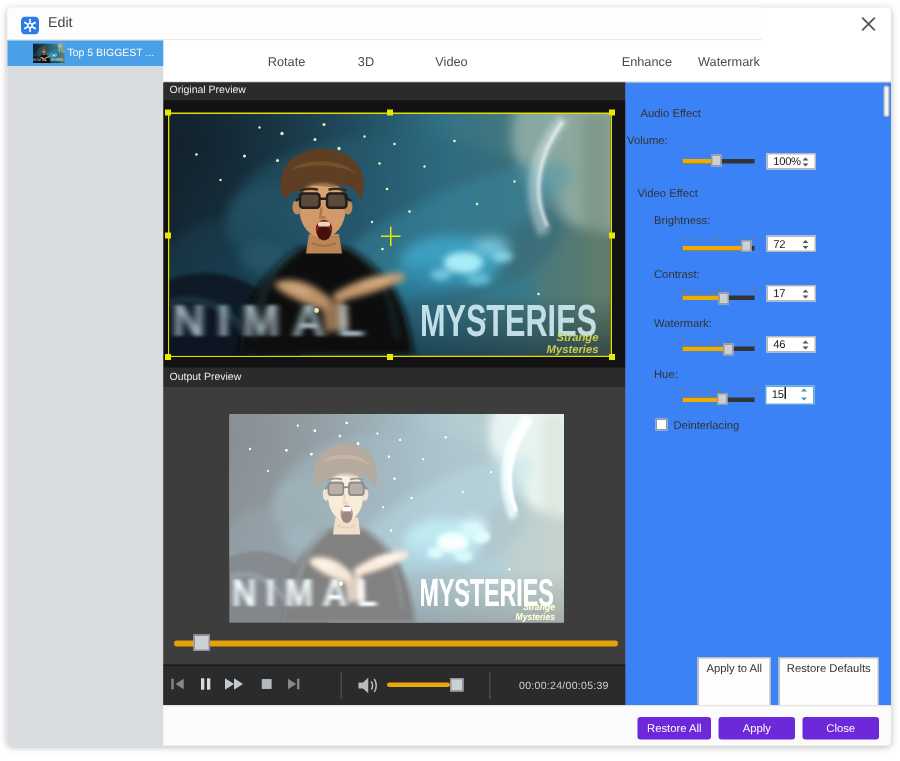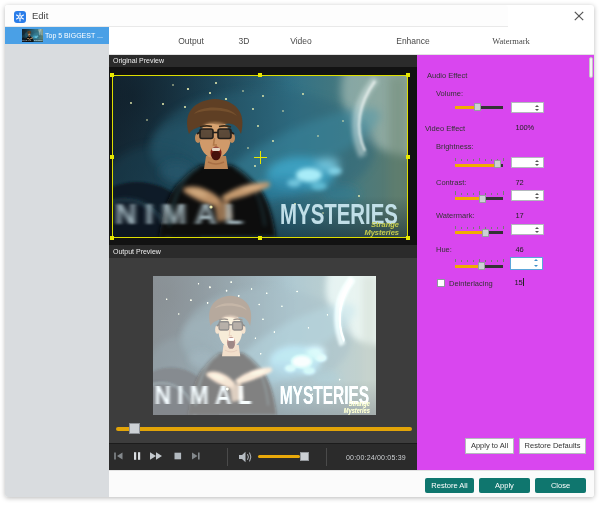--- a/index.html
+++ b/index.html
@@ -30,37 +30,37 @@
 #outframe { left:44px; top:18px; width:223px; height:139px; overflow:hidden; background:#cfd4d6; }
 #outframe .wash { position:absolute; left:0; top:0; width:223px; height:139px; background:rgba(255,255,255,.47); }
 
 #prog { left:7px; top:169px; width:296px; height:4px; background:#e2a408; border-radius:2px; }
 #proghdl { left:20px; top:165px; width:11px; height:11px; background:#cdd1d5; border:1px solid #8e9297; }
 
 #ctrlbar { left:0; top:185px; width:308px; height:27px; background:#2b2b2b; border-top:1px solid #1c1c1c; }
 .vsep { top:4px; width:1px; height:18px; background:#4a4a4a; }
 #time { left:237px; top:0; height:27px; line-height:27px; font-size:7px; color:#cdd0d3; letter-spacing:0.2px; }
 
-#rpanel { left:412px; top:50px; width:177px; height:415px; background:#d946ef; font-size:7.5px; color:#333; }
+#rpanel { left:412px; top:50px; width:177px; height:415px; background:#3b82f6; font-size:7.5px; color:#333; }
 #rpanel .lbl { white-space:nowrap; }
 .track { height:3px; background:#333; }
 .trackfill { position:absolute; left:0; top:0; height:3px; background:#f0ad00; }
 .shdl { width:7px; height:8px; background:#ccd0d4; border:1px solid #989da2; }
 .spin { width:33px; height:11px; border:1px solid #b3b8bd; background:#fff; font-size:7.5px; color:#222; }
-.spin .val { position:absolute; left:3.5px; top:0; height:9px; line-height:9px; letter-spacing:-0.2px;margin-top:20px; }
+.spin .val { position:absolute; left:3.5px; top:0; height:9px; line-height:9px; letter-spacing:-0.2px; }
 .spin .btns { position:absolute; right:1px; top:0; width:10px; height:100%; }
 .arrow-up { position:absolute; left:2.5px; top:1.5px; width:0; height:0; border-left:2.5px solid transparent; border-right:2.5px solid transparent; border-bottom:2.5px solid #555; }
 .arrow-dn { position:absolute; left:2.5px; bottom:1.5px; width:0; height:0; border-left:2.5px solid transparent; border-right:2.5px solid transparent; border-top:2.5px solid #555; }
 .ticks { height:4px; }
 .ticks i { position:absolute; top:1.5px; width:1px; height:2px; background:#777; }
 .ticks i.tall { top:0; height:3.5px; }
-.wbtn { height:16px; border:1px solid #b5babe; background:#fdfdfd; font-size:7.5px; color:#333; text-align:center; line-height:13px; }
+.wbtn { height:33px; border:1px solid #b5babe; background:#fdfdfd; font-size:7.5px; color:#333; text-align:center; line-height:13px; }
 
 #footer { left:104px; top:465px; width:485px; height:27px; background:#fbfbfb; border-top:1px solid #e3e3e3; border-radius:0 0 3px 0; }
-.bbtn { top:7px; height:15px; background:#0f766e; color:#fff; font-size:7.5px; text-align:center; line-height:15px; border-radius:2px; }
+.bbtn { top:7px; height:15px; background:#6d28d9; color:#fff; font-size:7.5px; text-align:center; line-height:15px; border-radius:2px; }
 </style>
 </head>
 <body>
 <div id="dlg">
   <div class="abs" id="titlebar">
     <svg class="abs" style="left:9px;top:5.5px" width="12" height="12" viewBox="0 0 12 12">
       <rect x="0" y="0" width="12" height="12" rx="3" fill="#2a7de9"></rect>
       <g stroke="#fff" stroke-width="1.1" stroke-linecap="round">
         <line x1="6" y1="2" x2="6" y2="10"></line>
         <line x1="2.5" y1="4" x2="9.5" y2="8"></line>
@@ -80,25 +80,25 @@
   <div class="abs" id="sidebar">
     <div class="abs" id="selrow">
       <svg class="abs" style="left:17px;top:2px" width="21" height="13" viewBox="0 0 294 161" preserveAspectRatio="none">
           <use href="#scene"></use>
         </svg>
       <div class="abs" id="seltxt">Top 5 BIGGEST ...</div>
     </div>
   </div>
 
   <div class="abs" id="tabbar">
-    <div class="abs tab" style="left:62px;width:40px;">Output</div>
+    <div class="abs tab" style="left:62px;width:40px;">Rotate</div>
     <div class="abs tab" style="left:120px;width:30px;">3D</div>
     <div class="abs tab" style="left:176px;width:32px;">Video</div>
-    <div class="abs tab" style="left:282px;width:44px;">Enhance</div>
-    <div class="abs tab" style="left:374px;width:56px;font-family:Liberation Serif, serif;">Watermark</div>
+    <div class="abs tab" style="left:295px;width:44px;text-align:right;">Enhance</div>
+    <div class="abs tab" style="left:349px;width:56px;">Watermark</div>
   </div>
 
   <div class="abs" id="pvcol">
     <div class="abs phead" style="top:0;">Original Preview</div>
     <div class="abs" id="origbody">
       <div class="abs" id="ysel"></div>
       <svg class="abs" id="vid1" style="left:4px;top:9px" width="294" height="161" viewBox="0 0 294 161" preserveAspectRatio="none">
         <defs>
           <linearGradient id="bg1" x1="0" y1="0" x2="1" y2="0">
             <stop offset="0" stop-color="#182b37"></stop>
@@ -279,21 +279,21 @@
         <div class="abs" style="left:191px;top:8px;width:9px;height:9px;background:#ccd0d4;border:1px solid #94989c"></div>
         <div class="abs vsep" style="left:217px"></div>
         <div class="abs" id="time">00:00:24/00:05:39</div>
       </div>
     </div>
   </div>
 
   <div class="abs" id="rpanel">
     <div class="abs" style="left:172px;top:2px;width:4px;height:21px;background:#f4f4f4;border:1px solid #c5c5c5;border-radius:2px"></div>
     <div class="abs lbl" style="left:10px;top:15.5px">Audio Effect</div>
-    <div class="abs lbl" style="left:19px;top:34px">Volume:</div>
+    <div class="abs lbl" style="left:1px;top:34px">Volume:</div>
     <div class="abs track" style="left:38px;top:51px;width:48px;">
         <div class="trackfill" style="width:22px"></div>
       </div>
     <div class="abs shdl" style="left:57px;top:48px"></div>
     <div class="abs spin" style="left:94px;top:47px;width:33px;">
         <span class="val">100%</span>
         <span class="btns">
           <i class="arrow-up"></i>
           <i class="arrow-dn"></i>
         </span>

